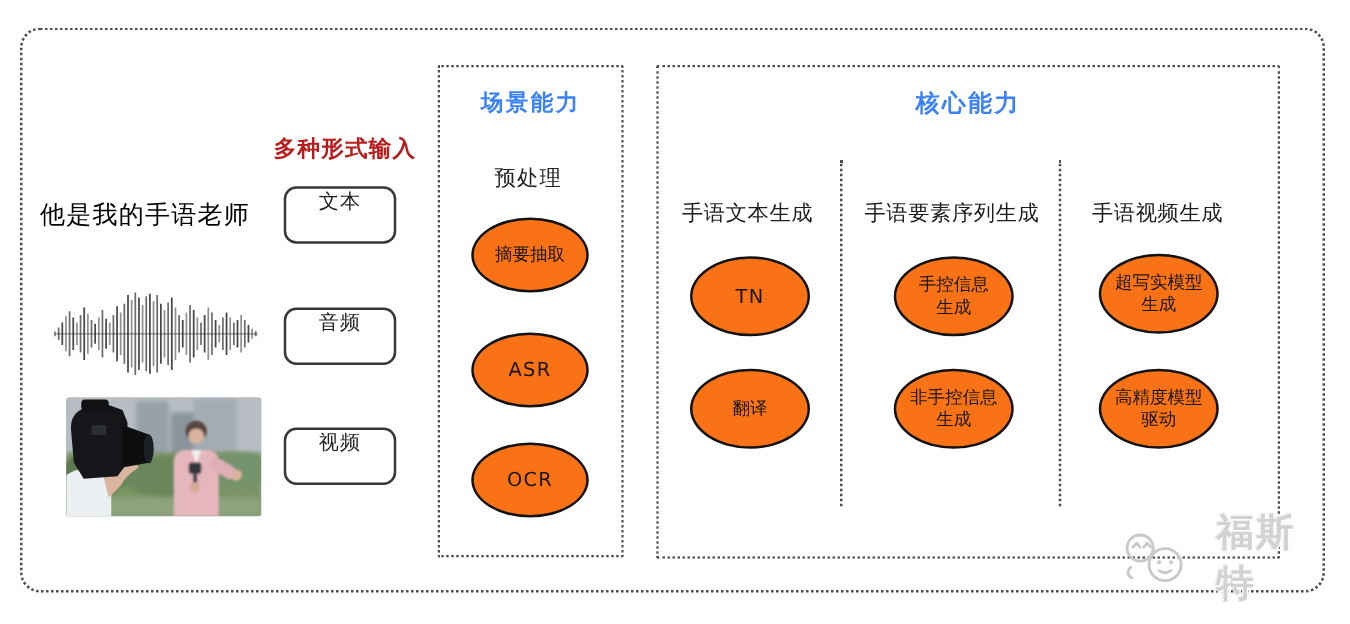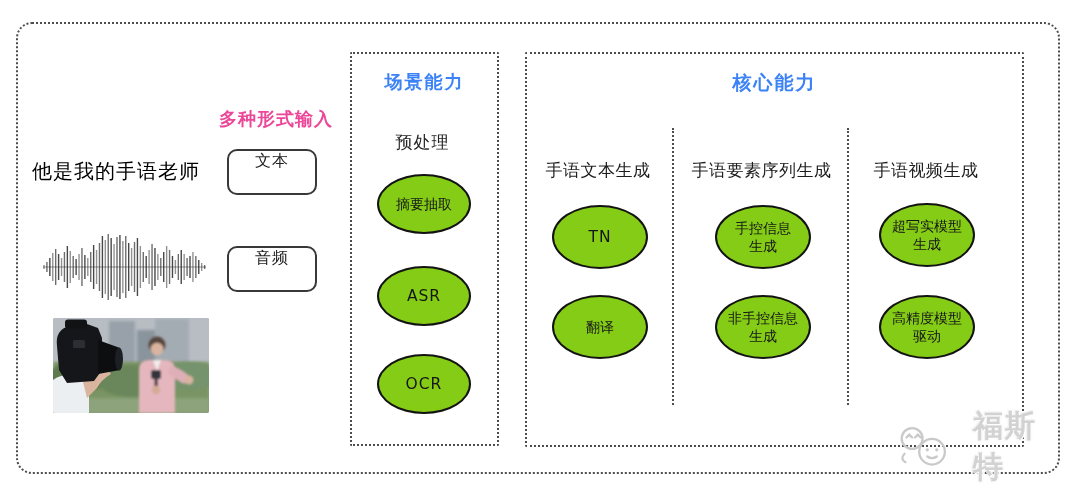--- a/index.html
+++ b/index.html
@@ -15,21 +15,21 @@
   .scene-box{left:350px;top:52px;width:145px;height:390px;}
   .core-box{left:525px;top:52px;width:495px;height:391px;}
   .box-title{
     position:absolute;left:0;top:16px;width:100%;text-align:center;
     font-weight:bold;letter-spacing:2px;color:#3b82f6;
   }
   .scene-box .box-title{font-size:18px;}
   .core-box .box-title{font-size:19px;}
   .input-header{
     position:absolute;left:206px;top:107px;width:140px;text-align:center;
-    font-weight:bold;font-size:18px;letter-spacing:1px;color:#ec4899;
+    font-weight:bold;font-size:18px;letter-spacing:1px;color:#b91c1c;
   }
   .sentence{position:absolute;left:32px;top:158px;font-size:20px;letter-spacing:1px;color:#000000;}
   .modality{
     position:absolute;left:227px;width:86px;height:42px;
     border:2px solid #383838;border-radius:10px;background:#fff;
     display:flex;justify-content:center;font-size:16px;letter-spacing:1px;
   }
   .m-text{top:149px}.m-audio{top:246px}.m-video{top:342px}
   .waveform{position:absolute;left:42px;top:233px;}
   .video-thumb{
@@ -43,21 +43,21 @@
   .col-header{
     position:absolute;top:159px;text-align:center;font-size:17px;
     letter-spacing:0.5px;color:#1c1c1c;
   }
   .ch1{left:528px;width:140px}
   .ch2{left:679px;width:165px}
   .ch3{left:856px;width:140px}
   .divider{position:absolute;top:128px;height:277px;width:0;border-left:2px dotted #4d4d4d;}
   .d1{left:672px}.d2{left:847px}
   .ellipse{
-    position:absolute;border:2.5px solid #131313;border-radius:50%;background:#84cc16;
+    position:absolute;border:2.5px solid #131313;border-radius:50%;background:#f97316;
     display:flex;align-items:center;justify-content:center;text-align:center;
     font-size:14px;line-height:1.3;white-space:pre-line;color:#161616;
   }
   .e-s{width:90px;height:56px;}
   .e-c{width:92px;height:60px;}
   .se1{left:377px;top:174px}.se2{left:377px;top:266px}.se3{left:377px;top:354px}
   .c1e1{left:552px;top:205px}.c1e2{left:552px;top:295px}
   .c2e1{left:715px;top:205px}.c2e2{left:715px;top:295px}
   .c3e1{left:879px;top:203px}.c3e2{left:879px;top:295px}
   .e-lat{font-size:15.5px;letter-spacing:1px;}
@@ -183,20 +183,23 @@
       <rect x="20" y="22" width="12" height="8" rx="1.5" fill="#2b2f34"></rect>
     </svg>
   </div>
 
   <div class="modality m-text">
     <span>文本</span>
   </div>
   <div class="modality m-audio">
     <span>音频</span>
   </div>
+  <div class="modality m-video">
+    <span>视频</span>
+  </div>
 
   <div class="box scene-box">
     <div class="box-title">场景能力</div>
   </div>
   <div class="group-label">预处理</div>
   <div class="ellipse e-s se1">摘要抽取</div>
   <div class="ellipse e-s se2 e-lat">ASR</div>
   <div class="ellipse e-s se3 e-lat">OCR</div>
 
   <div class="box core-box">

